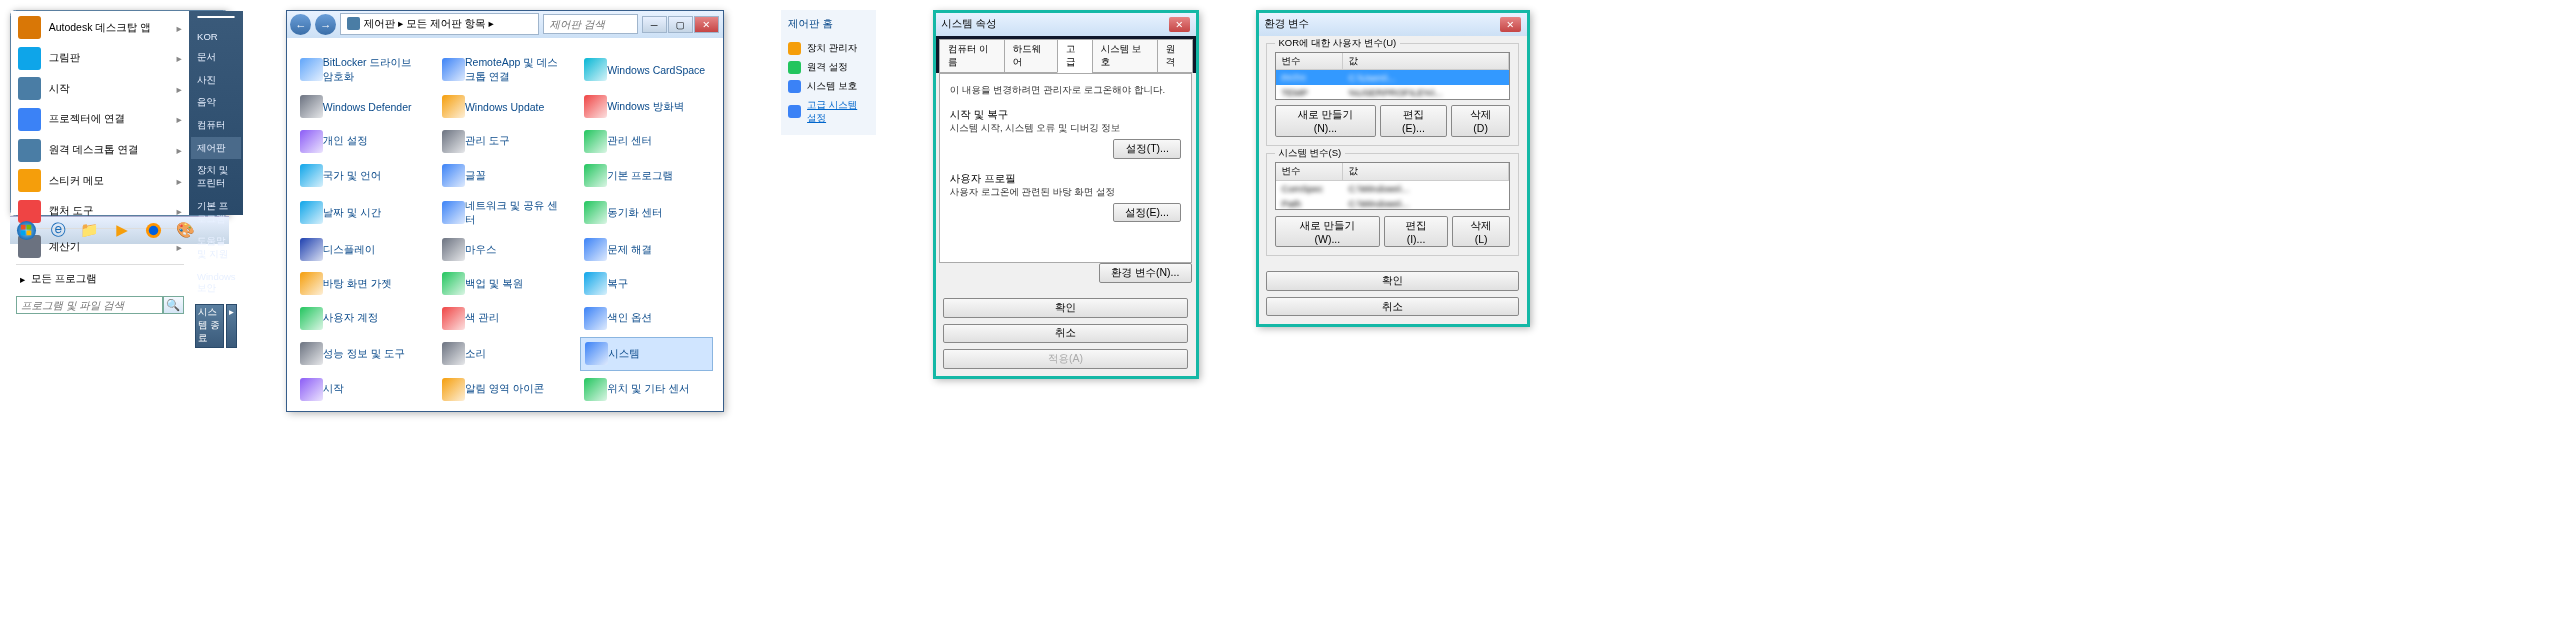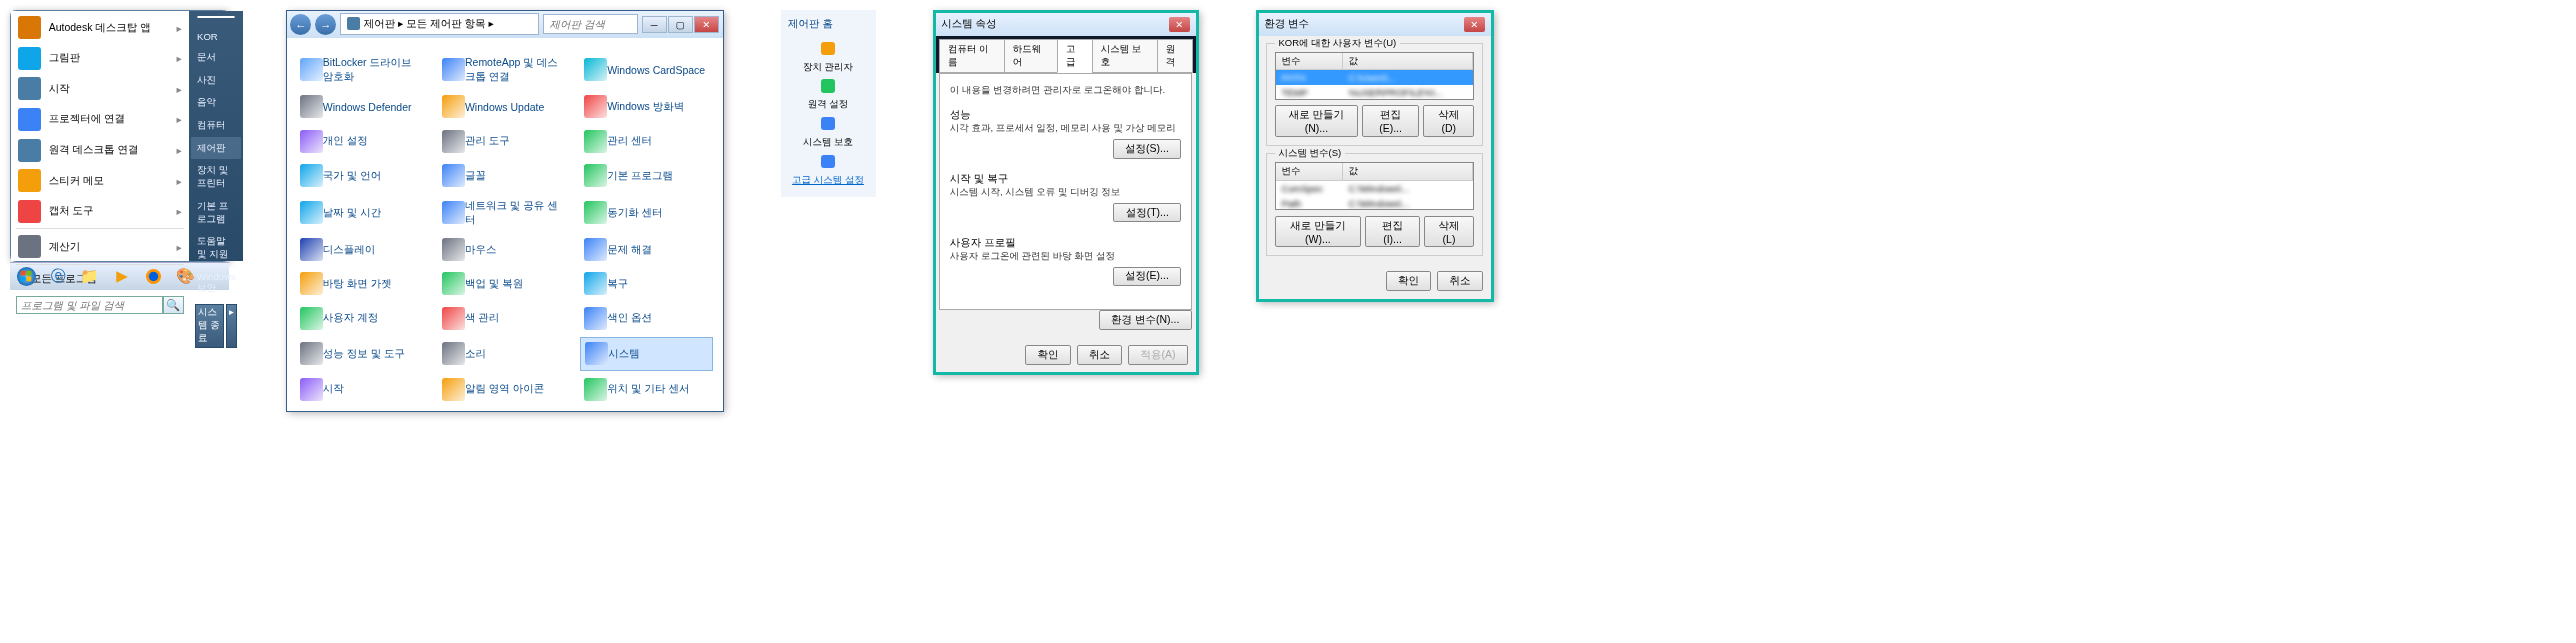--- a/index.html
+++ b/index.html
@@ -1,20 +1,20 @@
 <!DOCTYPE html>
 <html style="font-size:15px"><head>
 <meta charset="utf-8">
 <style>
 * { margin: 0; padding: 0; box-sizing: border-box; font-family: 'Segoe UI', 'Malgun Gothic', sans-serif; }
 body { background: #fff; padding: 9.5px; display: flex; gap: 57px; align-items: flex-start; font-size: 11.4px; }
 
 
 .start-menu { width: 219px; border: 1px solid #5a7fa0; border-radius: 5.7px; background: #fff; box-shadow: 1.9px 1.9px 7.6px rgba(0,0,0,0.3); display: flex; flex-direction: column; }
-.start-top { display: flex; height: 250px; }
+.start-top { display: flex; height: 204px; }
 .start-left { flex: 1; background: #fff; padding: 1.9px; display: flex; flex-direction: column; }
 .start-item { display: flex; align-items: center; padding: 3.8px 5.7px; cursor: pointer; font-size: 10.5px; gap: 7.6px; }
 .start-icon { width: 23px; height: 23px; flex-shrink: 0; display: flex; align-items: center; justify-content: center; }
 .start-divider { border-top: 1px solid #ddd; margin: 1.9px 3.8px; }
 .all-programs { padding: 5.7px 7.6px; font-size: 10.5px; cursor: pointer; display: flex; align-items: center; gap: 5.7px; }
 .search-box { margin: 3.8px; display: flex; }
 .search-input { flex: 1; border: 1px solid #7a9; padding: 1.9px 3.8px; font-size: 10.5px; font-style: italic; color: #888; }
 .search-btn { width: 21px; border: 1px solid #7a9; background: linear-gradient(#f5f9ff,#d5e5f5); display:flex; align-items:center; justify-content:center; }
 .start-right { width: 67px; background: linear-gradient(#3a5a7a,#2a4a6a); color: #fff; padding: 3.8px 1.9px; display: flex; flex-direction: column; }
 .user-pic { width: 38px; height: 38px; margin: 1.9px auto 7.6px; border: 1.9px solid #fff; border-radius: 1.9px; background: linear-gradient(#f9d976,#f39f3a); }
@@ -41,42 +41,42 @@
 .view-opt { font-size: 9.5px; color: #555; }
 .view-link { color: #0066cc; }
 .cp-grid { display: grid; grid-template-columns: repeat(3,1fr); gap: 1.9px 9.5px; padding-top: 7.6px; }
 .cp-item { display: flex; align-items: center; gap: 0; padding: 4.8px 3.8px; cursor: pointer; font-size: 10.5px; color: #0a4a8a; }
 .cp-item.selected { background: #d0e5ff; border: 1px solid #8ab5e0; }
 .cp-icon { width: 23px; height: 23px; flex-shrink: 0; }
 
 
 .cp-home { width: 95px; background: #f0f5fb; padding: 7.6px; font-size: 10.5px; }
 .cp-home-title { color: #0a4a8a; font-size: 10.5px; margin-bottom: 7.6px; }
-.cp-home-item { display: flex; align-items: center; gap: 5.7px; padding: 2.9px 0; cursor: pointer; font-size: 9.5px; flex-direction: column; }
+.cp-home-item { display: flex; align-items: center; gap: 5.7px; padding: 2.9px 0; cursor: pointer; font-size: 9.5px; }
 .cp-home-item a { color: #0066cc; text-decoration: underline; }
 .cp-home-icon { width: 13.3px; height: 13.3px; flex-shrink: 0; }
 
 
 .dialog { border: 3px solid #14b8a6; background: #f0f0f0; box-shadow: 1.9px 1.9px 7.6px rgba(0,0,0,0.3); font-size: 10.5px; }
 .dlg-title { height: 23px; background: linear-gradient(#e8f2ff,#cce0f5); display: flex; align-items: center; padding: 0 5.7px; justify-content: space-between; }
 .dlg-close { width: 21px; height: 15px; background: linear-gradient(#e58585,#c54545); color: #fff; display: flex; align-items: center; justify-content: center; font-size: 9.5px; border-radius: 1.9px; }
 .sysprops { width: 266px; }
 .tabs { display: flex; padding: 3.8px 3.8px 0; background: #0f172a; }
 .tab { padding: 2.9px 7.6px; border: 1px solid #aaa; background: #f8f8f8; font-size: 9.5px; margin-right: -1px; }
 .tab.active { background: #fff; border-bottom: 1px solid #fff; }
 .tab-content { border: 1px solid #aaa; background: #fff; margin: 0 3.8px; padding: 9.5px; min-height: 190px; }
 .group { margin-bottom: 13.3px; }
 .group-desc { font-size: 9.5px; color: #333; margin-bottom: 3.8px; }
 .group-btn-row { text-align: right; margin-top: 3.8px; }
 .btn { padding: 1.9px 11.4px; border: 1px solid #888; background: linear-gradient(#f8f8f8,#e0e0e0); font-size: 10.5px; border-radius: 1.9px; cursor: pointer; }
-.dlg-buttons { padding: 7.6px; text-align: right; display: flex; justify-content: flex-end; gap: 5.7px; }
+.dlg-buttons { padding: 7.6px; text-align: right; display: flex; justify-content: flex-end; gap: 5.7px; flex-direction: column; }
 .env-btn-row { text-align: right; padding: 0 3.8px 7.6px; }
 
 
-.envvars { width: 238px; }
+.envvars { width: 274px; }
 .env-group { border: 1px solid #ccc; margin: 7.6px; padding: 7.6px; position: relative; }
 .env-group-label { position: absolute; top: -7.6px; left: 7.6px; background: #f0f0f0; padding: 0 3.8px; font-size: 9.5px; }
 .env-list { background: #fff; border: 1px solid #888; height: 48px; overflow: hidden; }
 .env-header { display: flex; background: linear-gradient(#f5f5f5,#e5e5e5); border-bottom: 1px solid #ccc; }
 .env-col { padding: 1.9px 5.7px; font-size: 9.5px; border-right: 1px solid #ccc; }
 .env-col:first-child { width: 67px; }
 .env-col:last-child { flex: 1; }
 .env-row { display: flex; padding: 1px 0; }
 .env-row.selected { background: #3399ff; color: #fff; }
 .env-cell { padding: 1px 5.7px; font-size: 9.5px; filter: blur(1.9px); }
@@ -378,25 +378,20 @@
       <div class="tab">컴퓨터 이름</div>
       <div class="tab">하드웨어</div>
       <div class="tab active">고급</div>
       <div class="tab">시스템 보호</div>
       <div class="tab">원격</div>
     </div>
   <div class="tab-content">
     <div class="group-desc" style="margin-bottom:11.4px">이 내용을 변경하려면 관리자로 로그온해야 합니다.</div>
     <div id="sysprops-groups">
         <div class="group">
-          <div style="font-size:10.5px">성능</div>
-          <div class="group-desc">시각 효과, 프로세서 일정, 메모리 사용 및 가상 메모리</div>
-          <div class="group-btn-row"><button class="btn">설정(S)...</button></div>
-        </div>
-        <div class="group">
           <div style="font-size:10.5px">시작 및 복구</div>
           <div class="group-desc">시스템 시작, 시스템 오류 및 디버깅 정보</div>
           <div class="group-btn-row"><button class="btn">설정(T)...</button></div>
         </div>
         <div class="group">
           <div style="font-size:10.5px">사용자 프로필</div>
           <div class="group-desc">사용자 로그온에 관련된 바탕 화면 설정</div>
           <div class="group-btn-row"><button class="btn">설정(E)...</button></div>
         </div>
       </div>

